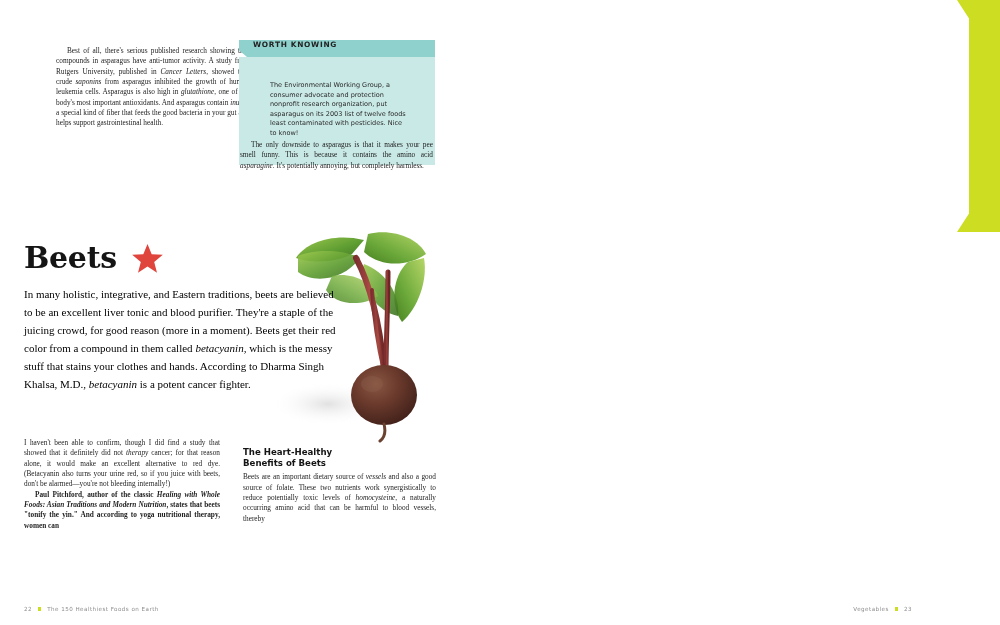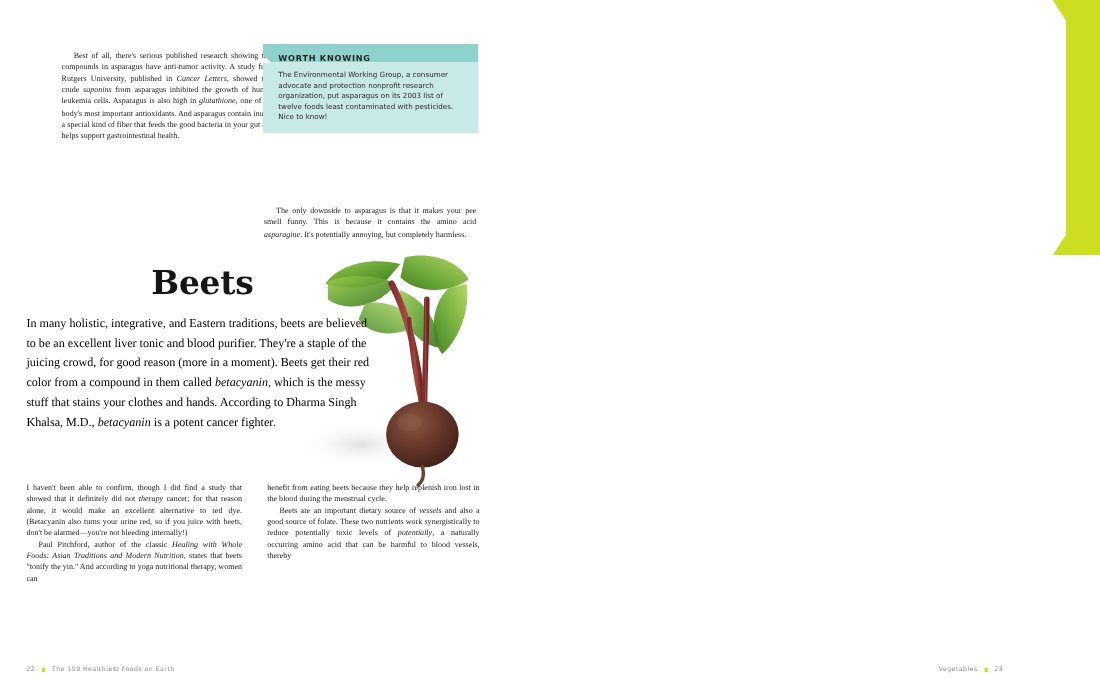--- a/index.html
+++ b/index.html
@@ -21,63 +21,63 @@
   
   .bodytext{
     font-family:"Liberation Serif", serif;
     font-size:7.3px;
     line-height:10.35px;
     text-align:justify;
     color:#1c1c1c;
     hyphens:none;
   }
   .bodytext p{margin:0;}
-  .bodytext p + p{text-indent:11px;}
+  .bodytext p + p{text-indent:11px;font-weight:bold;}
   .ital{font-style:italic;}
 
   
   .col{position:absolute;}
 
   
   #col-asparagus-1{left:24px;  top:46px;  width:193px;margin-left:32px;}
-  #col-asparagus-2{left:240px; top:140px; width:193px;margin-top:47px;}
+  #col-asparagus-2{left:240px; top:140px; width:193px;}
 
   
   #col-beets-1{left:24px;  top:438px; width:196px;}
   #col-beets-2{left:243px; top:438px; width:193px;}
 
   
   #worth-knowing{
     position:absolute;left:239px;top:40px;width:196px;
   }
   .wk-head{
     position:relative;
     background:#8fd2cd;
     height:17px;
     padding:0 0 0 14px;
     box-sizing:border-box;
-    display:flex;align-items:flex-end;
+    display:flex;align-items:flex-start;
     clip-path:polygon(0 0, 100% 0, 100% 100%, 8px 100%, 0 60%);
   }
   .wk-head span{
     font-family:"DejaVu Sans", sans-serif;
     font-weight:bold;
     font-size:7.4px;
     letter-spacing:0.7px;
     color:#232323;
   }
   .wk-body{
     background:#c9e9e6;
     padding:7px 12px 9px 14px;
     font-family:"DejaVu Sans", sans-serif;
     font-size:6.5px;
     line-height:9.6px;
     color:#2a2a2a;
   }
-  .wk-body p{margin:0;}
+  .wk-body p{margin:17px;}
 
   
   .foodtitle{
     font-family:"DejaVu Serif", serif;
     font-weight:bold;
     font-size:30px;
     line-height:30px;
     letter-spacing:-0.3px;
     color:#151515;
     margin:0;
@@ -86,21 +86,21 @@
     font-family:"Liberation Serif", serif;
     font-size:11px;
     line-height:18.1px;
     color:#000000;
     margin:0;
   }
   .intro .ital{font-style:italic;}
 
   
   #beets-block{position:absolute;left:24px;top:243px;width:320px;}
-  #beets-title-row{display:flex;align-items:center;gap:14px;height:36px;flex-direction:column;}
+  #beets-title-row{display:flex;align-items:flex-start;gap:14px;height:36px;}
   #star-icon{width:33px;height:31px;display:block;}
   #beets-intro{margin-top:6px;width:320px;}
 
   
   .subhead{
     font-family:"DejaVu Sans", sans-serif;
     font-weight:bold;
     font-size:8.6px;
     line-height:11.2px;
     color:#141414;
@@ -225,22 +225,23 @@
       </div>
       <p class="intro" id="beets-intro">In many holistic, integrative, and Eastern traditions, beets are believed to be an excellent liver tonic and blood purifier. They're a staple of the juicing crowd, for good reason (more in a moment). Beets get their red color from a compound in them called <span class="ital">betacyanin</span>, which is the messy stuff that stains your clothes and hands. According to Dharma Singh Khalsa, M.D., <span class="ital">betacyanin</span> is a potent cancer fighter.</p>
     </div>
 
     <div class="col bodytext" id="col-beets-1">
       <p><span>I haven't been  able to confirm, though I did find a study that showed that it definitely did not <span class="ital">therapy</span> cancer; for that reason alone, it would make an excellent alternative to red dye. (Betacyanin also turns your urine red, so if you juice with beets, don't be alarmed—you're not bleeding internally!)</span></p>
       <p><span>Paul Pitchford, author of the classic <span class="ital">Healing with Whole Foods: Asian Traditions and Modern Nutrition</span>, states that beets "tonify the yin." And according to yoga nutritional therapy, women can</span></p>
     </div>
 
     <div class="col bodytext" id="col-beets-2">
-      <p><span>benefit from eating beets because they help replenish iron lost in the blood during the menstrual cycle.</span></p>
-      <p><span>Beets are an important dietary source of <span class="ital">vessels</span> and also a good source of folate. These two nutrients work synergistically to reduce potentially toxic levels of <span class="ital">potentially</span>, a naturally occurring amino acid that can be harmful to blood vessels, thereby</span></p>
+      <h3 class="subhead" style="white-space:pre-line;">The Heart-Healthy
+Benefits of Beets</h3>
+      <p><span>Beets are an important dietary source of <span class="ital">vessels</span> and also a good source of folate. These two nutrients work synergistically to reduce potentially toxic levels of <span class="ital">homocysteine</span>, a naturally occurring amino acid that can be harmful to blood vessels, thereby</span></p>
     </div>
 
     <div class="footer" id="footer-left">
       <span>22</span>
       <span class="dot"></span>
       <span>The 150 Healthiest Foods on Earth</span>
     </div>
   </div>
 
   <div class="page page-right">

